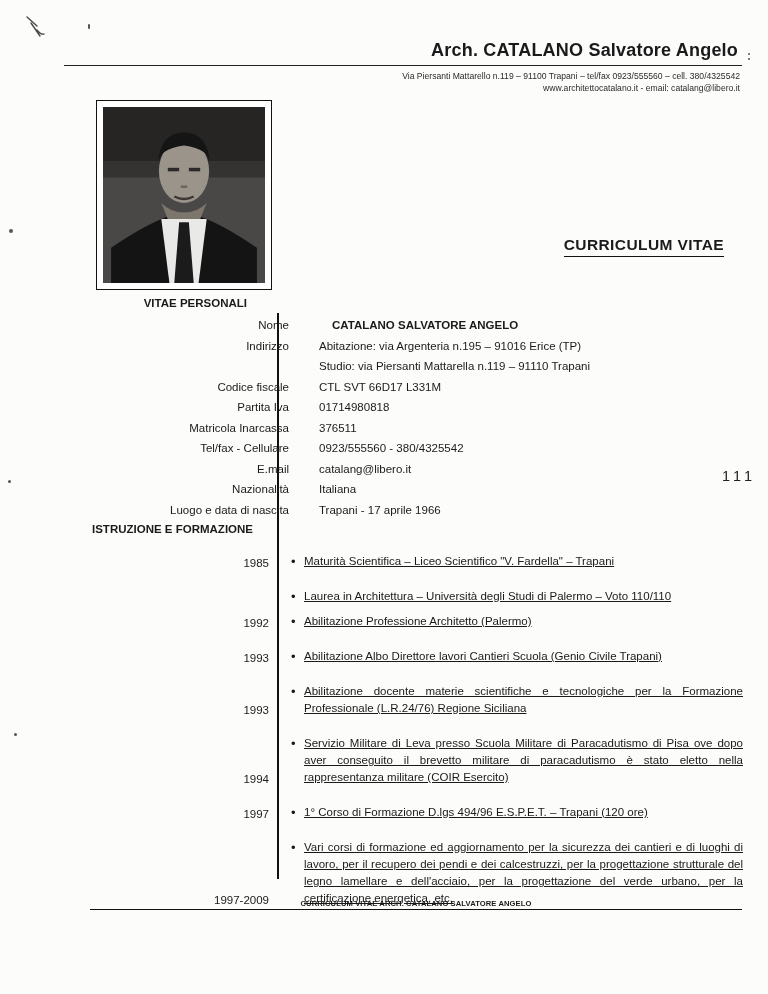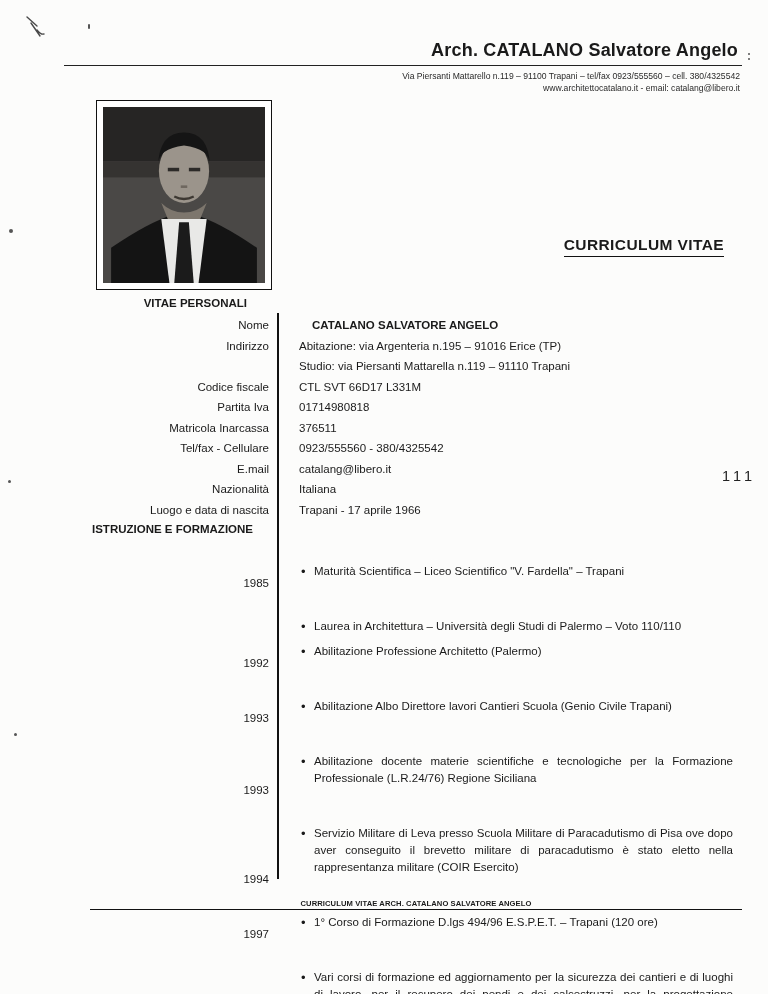--- a/index.html
+++ b/index.html
@@ -27,26 +27,26 @@
   
   .page-marker{position:absolute;top:468px;right:12px;font-size:14.5px;letter-spacing:4px;color:#222;}
   
   .vline{position:absolute;left:277px;top:313px;width:1.5px;height:566px;background:#111;}
   
   .content{position:absolute;top:297px;left:0;width:745px;font-size:11.5px;}
   .section-label{font-weight:bold;font-size:11.5px;}
   .section-label.personal{width:247px;text-align:right;margin-bottom:6px;}
   .section-label.education{width:253px;text-align:right;margin-top:3px;margin-bottom:16px;}
   .prow{display:flex;align-items:flex-start;}
-  .plabel{flex:none;width:269px;text-align:right;padding-right:19px;line-height:20.5px;}
+  .plabel{flex:none;width:269px;text-align:right;padding-right:19px;line-height:20.5px;margin-left:20px;}
   .pvalue{padding-left:11px;line-height:20.5px;max-width:455px;}
   .bold{font-weight:bold;padding-left:24px;}
   .erow{display:flex;align-items:flex-end;margin-bottom:14px;}
   .eyear{flex:none;width:269px;text-align:right;padding-right:9px;line-height:17px;}
-  .eitems{margin:12px;padding:0 0 0 11px;list-style:none;width:452px;line-height:17px;}
+  .eitems{margin:2px;padding:0 0 0 11px;list-style:none;width:452px;line-height:17px;text-decoration:underline;}
   .eitems li{position:relative;padding-left:13px;text-align:justify;}
   .eitems li + li{margin-top:8px;}
   .eitems li::before{content:"\2022";position:absolute;left:0;top:0;font-size:13px;}
   
   .footer{
     position:absolute;left:90px;right:26px;top:899px;
     border-bottom:1.6px solid #111;text-align:center;
     font-size:7.6px;font-weight:bold;padding-bottom:1px;letter-spacing:.1px;
   }
   

